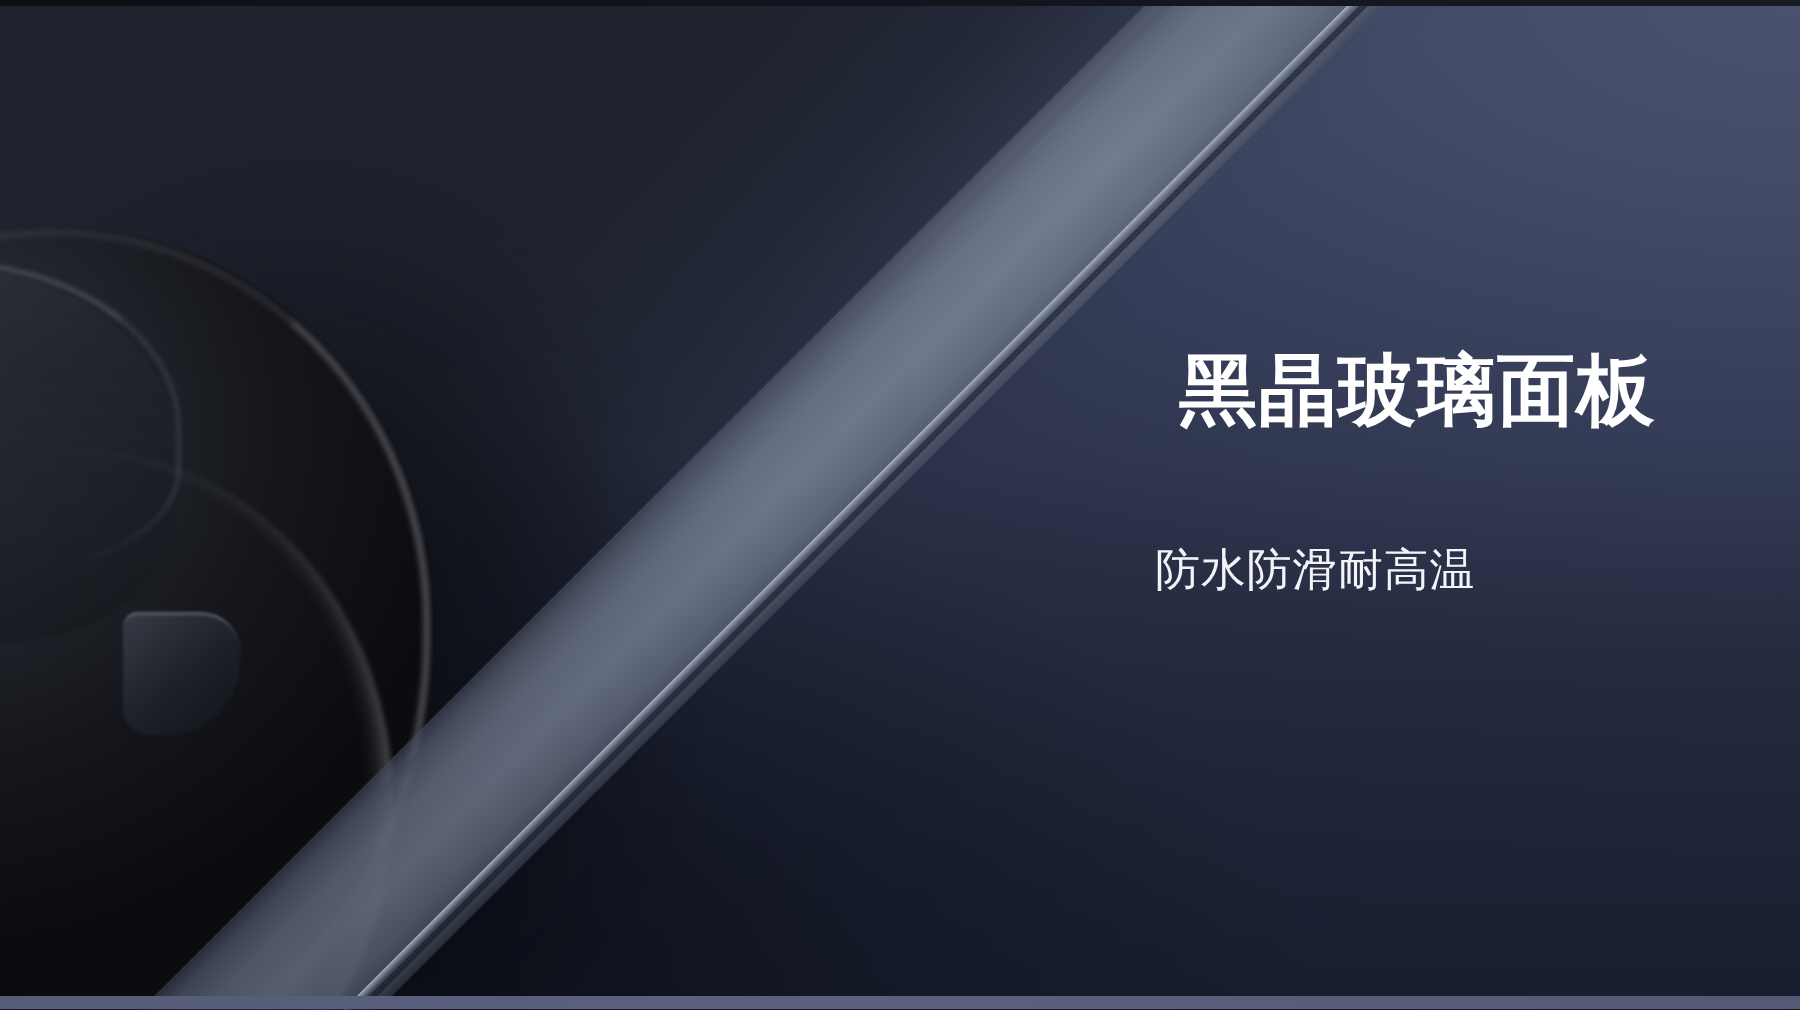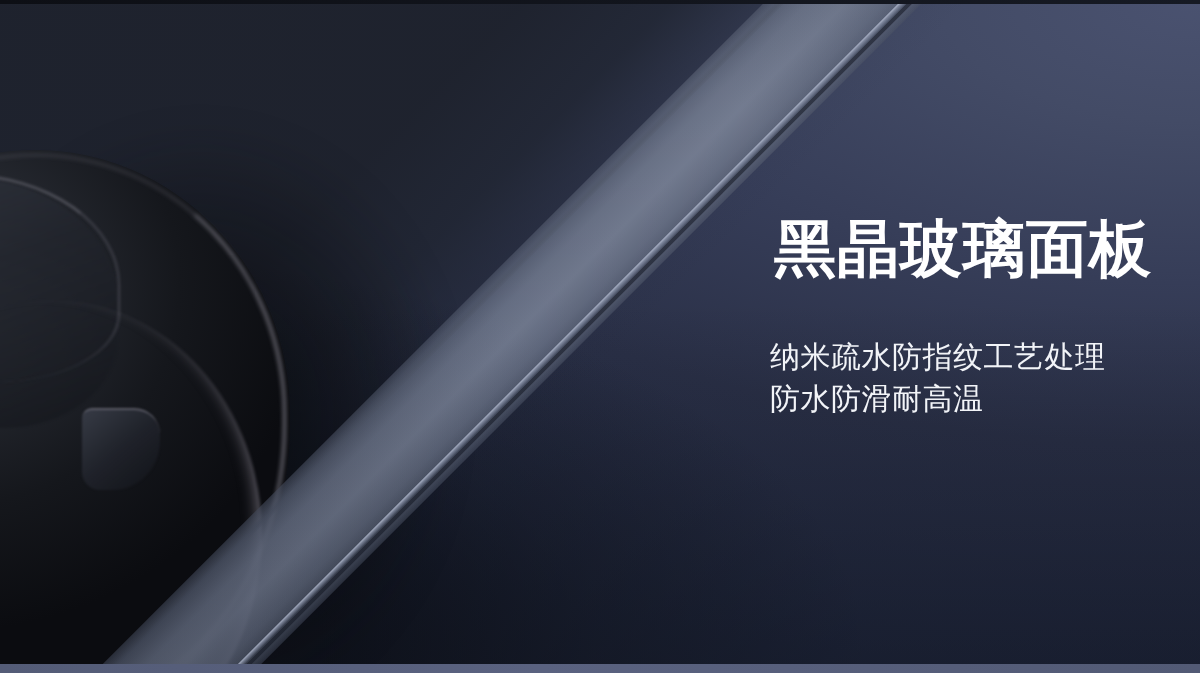--- a/index.html
+++ b/index.html
@@ -280,22 +280,22 @@
   
 
   .copy {
     position: absolute;
     left: 770px;
     top: 214px;
     width: 400px;
   }
 
   .headline {
-    margin: 4px;
-    font-size: 62px;
+    margin: 16px;
+    font-size: 52px;
     line-height: 62px;
     font-weight: 700;
     color: #ffffff;
     letter-spacing: 1px;
     white-space: nowrap;
   }
 
   .subcopy {
     margin: 0;
     padding-top: 52px;
@@ -339,18 +339,17 @@
     <div class="band-highlight-right"></div>
     <div class="band-edge-dark-right"></div>
   </div>
 
   <div class="top-bar"></div>
   <div class="bottom-bar"></div>
 
   <div class="copy">
     <h1 class="headline">黑晶玻璃面板</h1>
     <div class="subcopy">
-      <div class="subcopy-line">纳米疏水防指纹工艺处理</div>
       <div class="subcopy-line">防水防滑耐高温</div>
     </div>
   </div>
 
 </div>
 
 </body></html>

